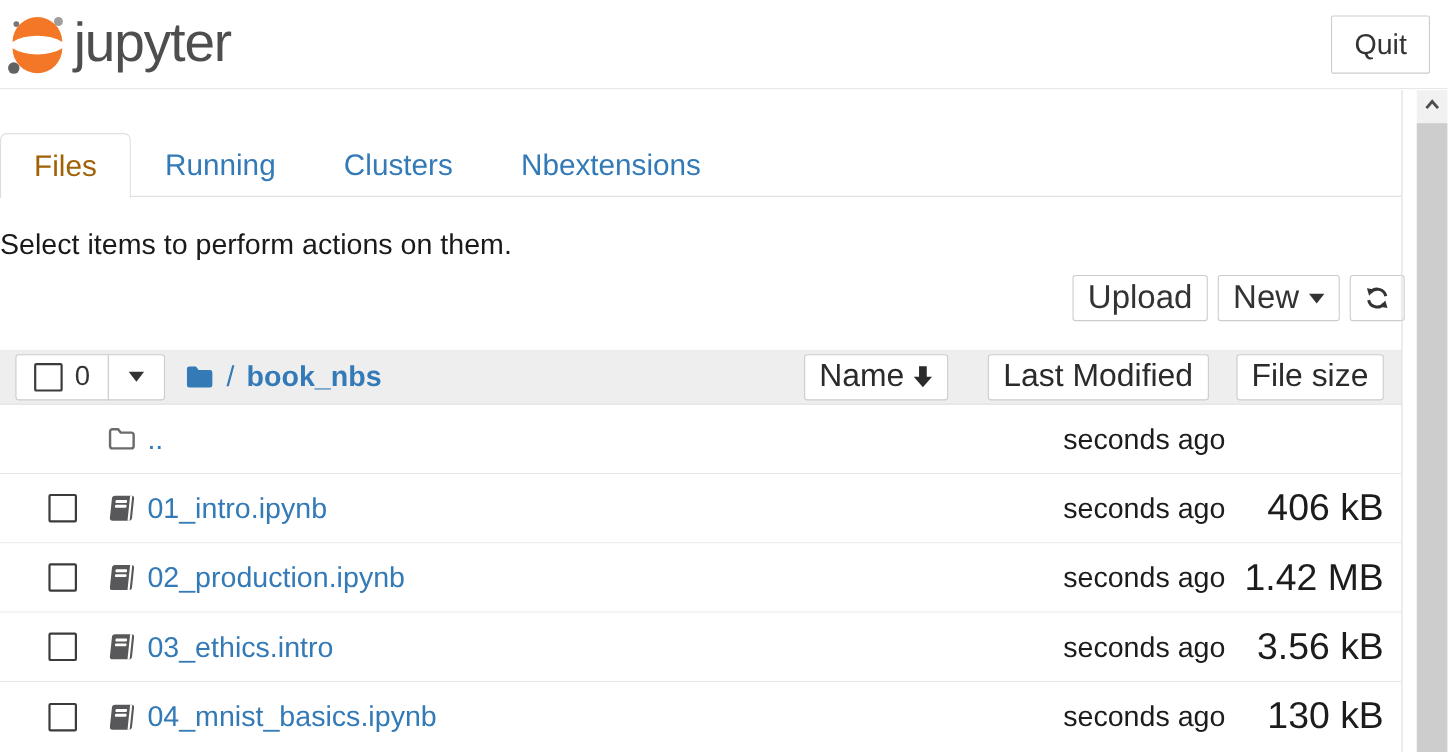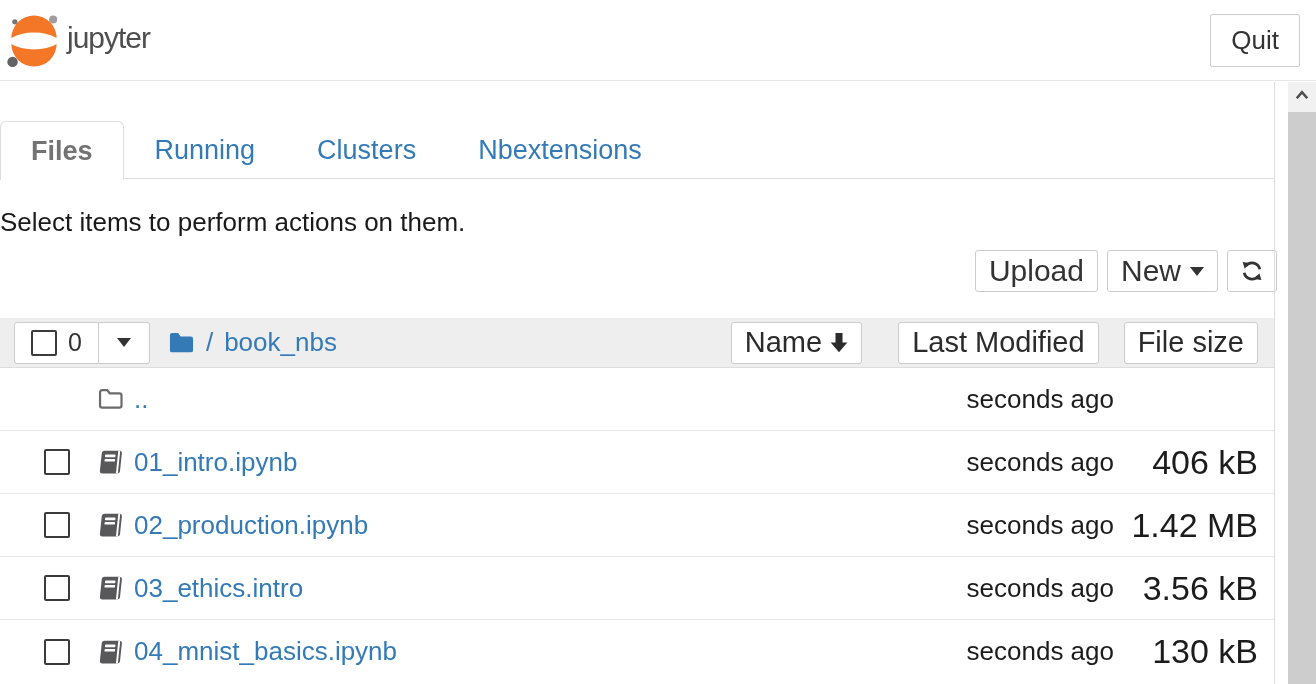--- a/index.html
+++ b/index.html
@@ -5,34 +5,34 @@
   * { margin:0; padding:0; box-sizing:border-box; }
   html,body { width:1316px; height:684px; overflow:hidden; background:#fff;
     font-family:"Liberation Sans","DejaVu Sans",sans-serif; color:#333; }
   .page { position:relative; width:1316px; height:684px; }
 
   
   .header { position:absolute; top:0; left:0; width:1316px; height:81px;
     border-bottom:1px solid #e7e7e7; display:flex; align-items:center; background:#fff; }
   .logo { display:flex; align-items:center; margin-left:5px; }
   .logo-mark { width:58px; height:58px; margin-top:2px; }
-  .logo-text { font-size:30px; color:#4e4e4e; letter-spacing:-1px; margin-left:4px; margin-top:-4px;text-align:right; }
+  .logo-text { font-size:50px; color:#4e4e4e; letter-spacing:-1px; margin-left:4px; margin-top:-4px;text-align:right; }
   .header-buttons { margin-left:auto; margin-right:16px; display:flex; gap:21px; }
   .hbtn { height:53px; padding:0 20px; font-size:26px; color:#333; background:#fff;
     border:1px solid #cdcdcd; border-radius:2px; cursor:pointer;
     font-family:inherit; display:flex; align-items:center; }
 
   
   .tabs { position:absolute; top:121px; left:0; width:1274px; height:58px;
     border-bottom:1px solid #ddd; display:flex; align-items:flex-start; }
   .tab { height:58px; padding:0 30px; display:flex; align-items:center;
     font-size:27px; color:#337ab7; cursor:pointer; border:1px solid transparent;
     border-radius:6px 6px 0 0; }
-  .tab.active { height:59px; background:#fff; color:#737373;
-    border:1px solid #ddd; border-bottom:none; cursor:default;font-weight:bold; }
+  .tab.active { height:59px; background:#fff; color:#a16207;
+    border:1px solid #ddd; border-bottom:none; cursor:default; }
 
   
   .instruction { position:absolute; top:207px; left:0; font-size:26px; color:#1a1a1a; line-height:30px; }
 
   
   .toolbar { position:absolute; top:250px; left:0; width:1277px;
     display:flex; justify-content:flex-end; gap:9px; }
   .tbtn { height:42px; padding:0 13px; font-size:30px; color:#333; background:#fff;
     border:1px solid #ccc; border-radius:3px; cursor:pointer; font-family:inherit;
     display:flex; align-items:center; gap:9px; }
@@ -45,21 +45,21 @@
     display:flex; align-items:center; padding:0 16px 0 14px; }
   .btn-group { display:flex; }
   .sel-btn { height:42px; background:#fff; border:1px solid #ccc; cursor:pointer;
     display:flex; align-items:center; font-family:inherit; }
   .sel-btn.count { border-radius:3px 0 0 3px; padding:0 16px; gap:11px; font-size:25px; color:#333; }
   .sel-btn.drop { border-radius:0 3px 3px 0; margin-left:-1px; padding:0 18px; }
   .checkbox { appearance:none; -webkit-appearance:none; width:26px; height:26px;
     border:2px solid #3b3b3b; border-radius:2px; background:#fff; cursor:pointer; display:inline-block; }
   .crumb { display:flex; align-items:center; margin-left:18px; gap:11px; font-size:26px; }
   .crumb a { color:#337ab7; text-decoration:none; cursor:pointer; }
-  .crumb .current { font-weight:normal; }
+  .crumb .current { font-weight:bold; }
   .sort-btn { height:42px; background:#fff; border:1px solid #ccc; border-radius:3px;
     font-size:29px; color:#2b2b2b; padding:0 13px; display:flex; align-items:center;
     gap:8px; cursor:pointer; font-family:inherit; }
   .sort-name { margin-left:auto; }
   .sort-lm { margin-left:36px; }
   .sort-fs { margin-left:25px; }
 
   .row { height:63px; display:flex; align-items:center; padding-right:16px;
     border-bottom:1px solid #e7e7e7; background:#fff; }
   .row:last-child { border-bottom:none; }

